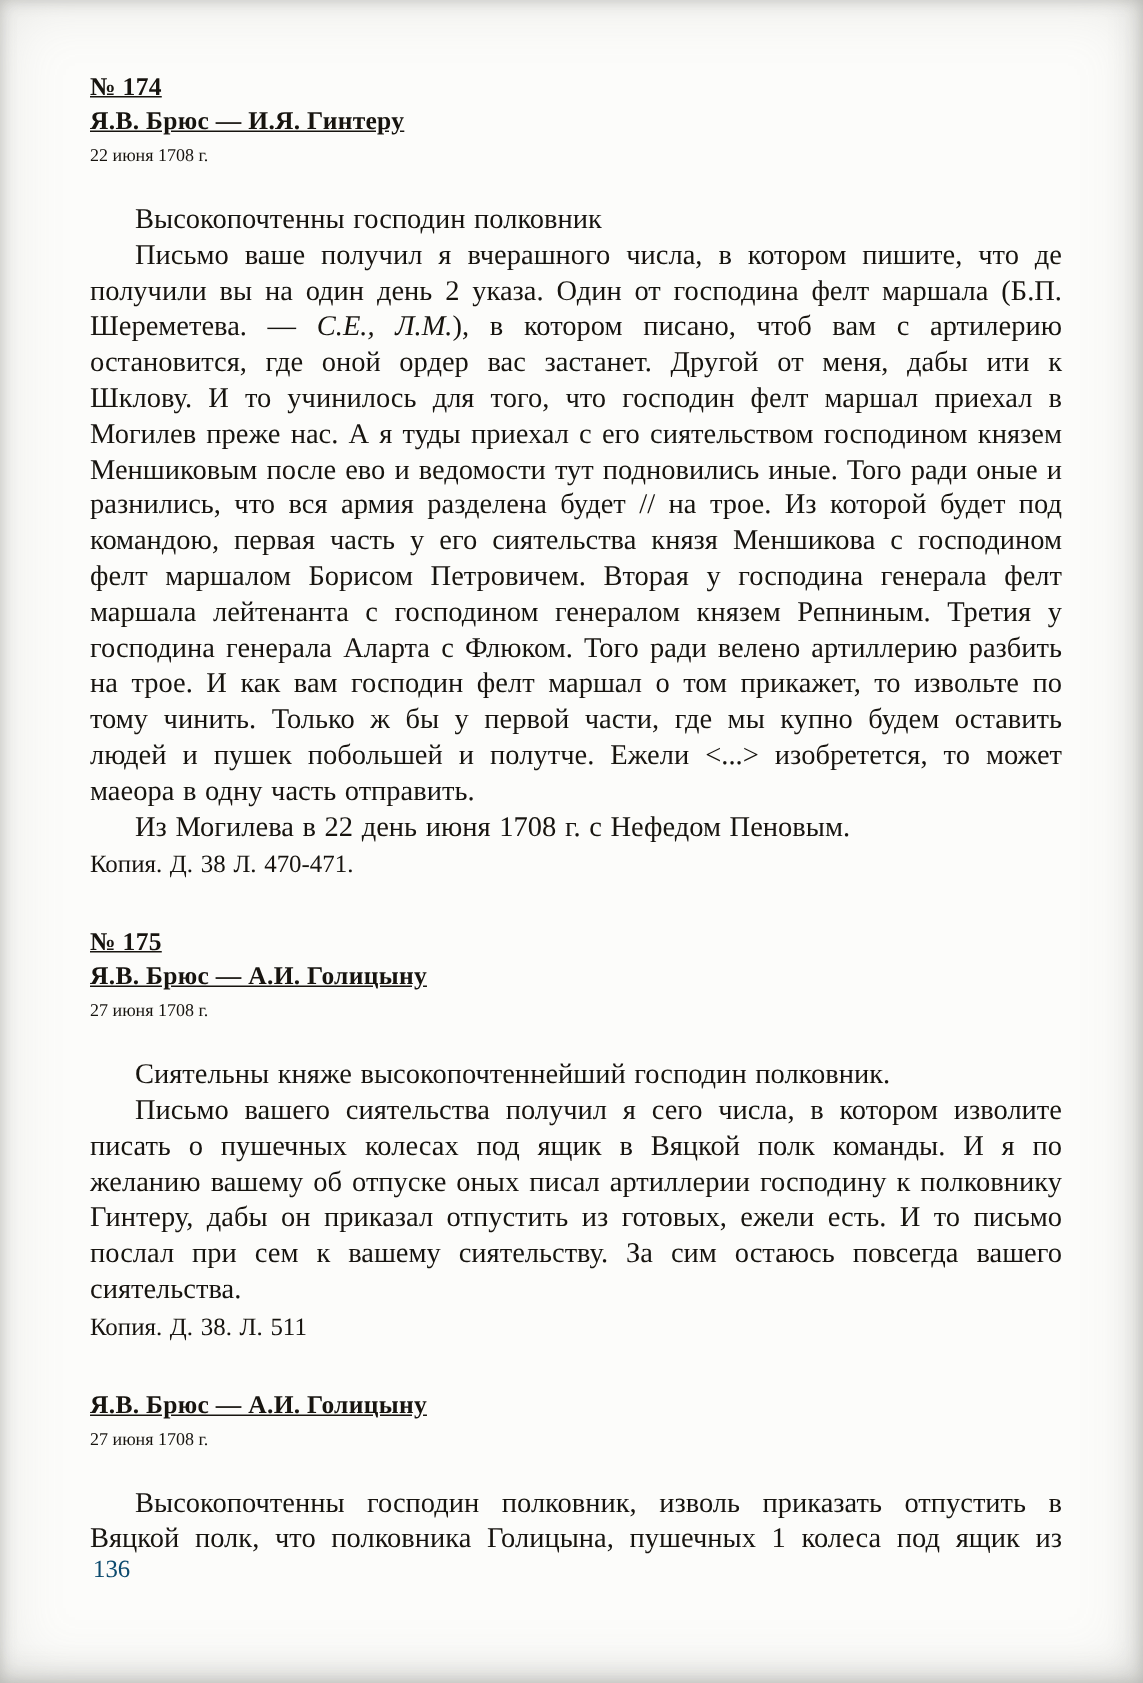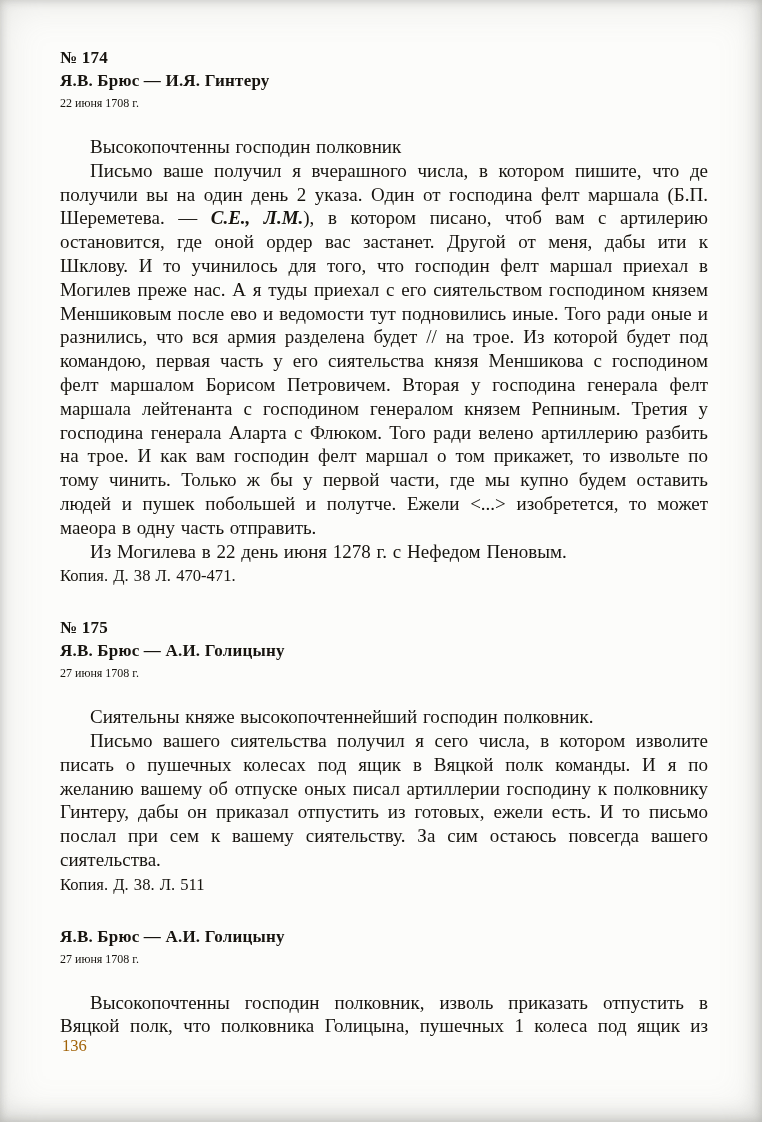--- a/index.html
+++ b/index.html
@@ -21,65 +21,66 @@
   .content {
     position: absolute;
     left: 60px; right: 54px; top: 46px;
   }
   .section { margin-bottom: 28px; }
   .letter-num, .letter-addr {
     font-weight: bold;
     font-size: 17px;
     line-height: 23px;
     letter-spacing: 0.2px;
+    text-decoration: underline;
   }
   .letter-date {
     font-size: 12px;
     line-height: 23px;
   }
   .letter-body { margin-top: 20px; }
   .para {
     font-size: 19px;
     line-height: 23.8px;
     text-align: justify;
     text-indent: 30px;
     word-spacing: 1px;
   }
   .para.continues { text-align-last: justify; }
-  .it { font-style: italic; font-weight: bold; }
+  .it { font-style: italic; font-weight: normal; }
   .source {
     font-size: 16.6px;
     line-height: 23.8px;
     text-align: left;
     text-indent: 0;
     margin-top: 1px;
   }
   .page-number {
     position: absolute;
     left: 62px;
     bottom: 66px;
     font-size: 16.5px;
-    color: #a16207;
+    color: #0c4a6e;
   }
 </style>
 </head>
 <body>
 
 <div class="scan-edges"></div>
 
 <div class="content">
 
   <div class="section">
     <div class="letter-num">№ 174</div>
     <div class="letter-addr">Я.В. Брюс — И.Я. Гинтеру</div>
     <div class="letter-date">22 июня 1708 г.</div>
     <div class="letter-body">
       <p class="para">Высокопочтенны господин полковник</p>
       <p class="para"><span>Письмо ваше получил я вчерашного числа, в котором пишите, что де получили вы на один день 2 указа. Один от господина фелт маршала (Б.П. Шереметева. — </span><span class="it">С.Е., Л.М.</span><span>), в котором писано, чтоб вам с артилерию остановится, где оной ордер вас застанет. Другой от меня, дабы ити к Шклову. И то учинилось для того, что господин фелт маршал приехал в Могилев преже нас. А я туды приехал с его сиятельством господином  князем Меншиковым после ево и ведомости тут подновились иные. Того ради оные и разнились, что вся армия разделена будет // на трое. Из которой будет под командою, первая часть у его сиятельства князя Меншикова с господином фелт маршалом Борисом Петровичем. Вторая у господина генерала фелт маршала лейтенанта с господином генералом князем Репниным. Третия у господина генерала Аларта с Флюком. Того ради велено артиллерию разбить на трое. И как вам господин фелт маршал о том прикажет, то извольте по тому чинить. Только ж бы у первой части, где мы купно будем оставить людей и пушек побольшей и полутче. Ежели &lt;...&gt; изобретется, то может маеора в одну часть отправить.</span></p>
-      <p class="para">Из Могилева в 22 день июня 1278 г. с Нефедом Пеновым.</p>
+      <p class="para">Из Могилева в 22 день июня 1708 г. с Нефедом Пеновым.</p>
       <p class="para source">Копия. Д. 38 Л. 470-471.</p>
     </div>
   </div>
 
   <div class="section">
     <div class="letter-num">№ 175</div>
     <div class="letter-addr">Я.В. Брюс — А.И. Голицыну</div>
     <div class="letter-date">27 июня 1708 г.</div>
     <div class="letter-body">
       <p class="para">Сиятельны княже высокопочтеннейший господин полковник.</p>

